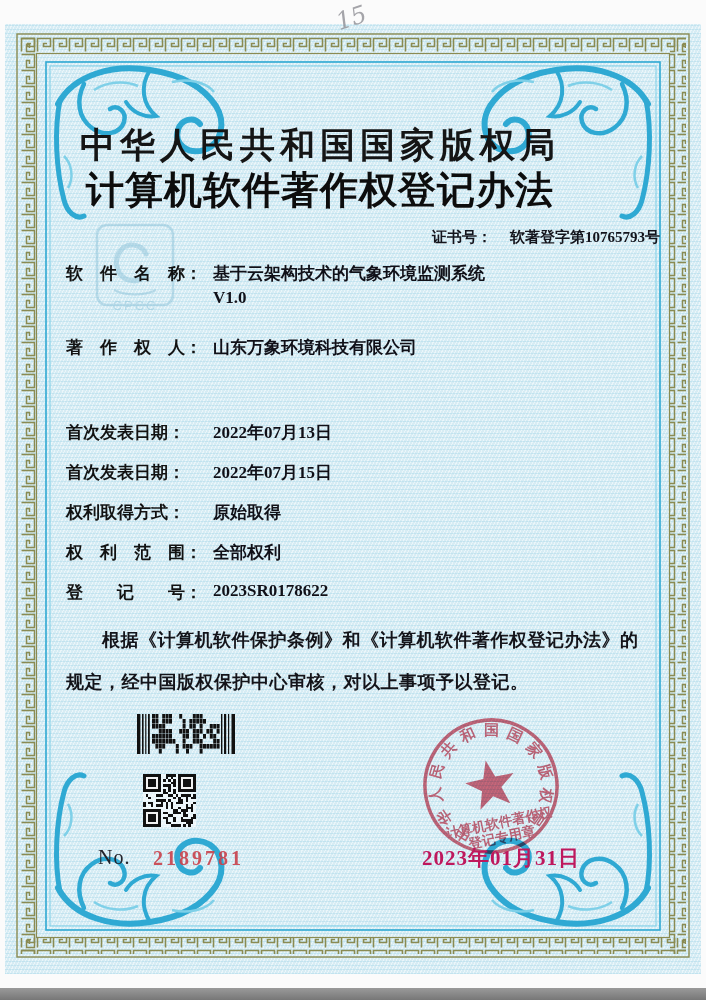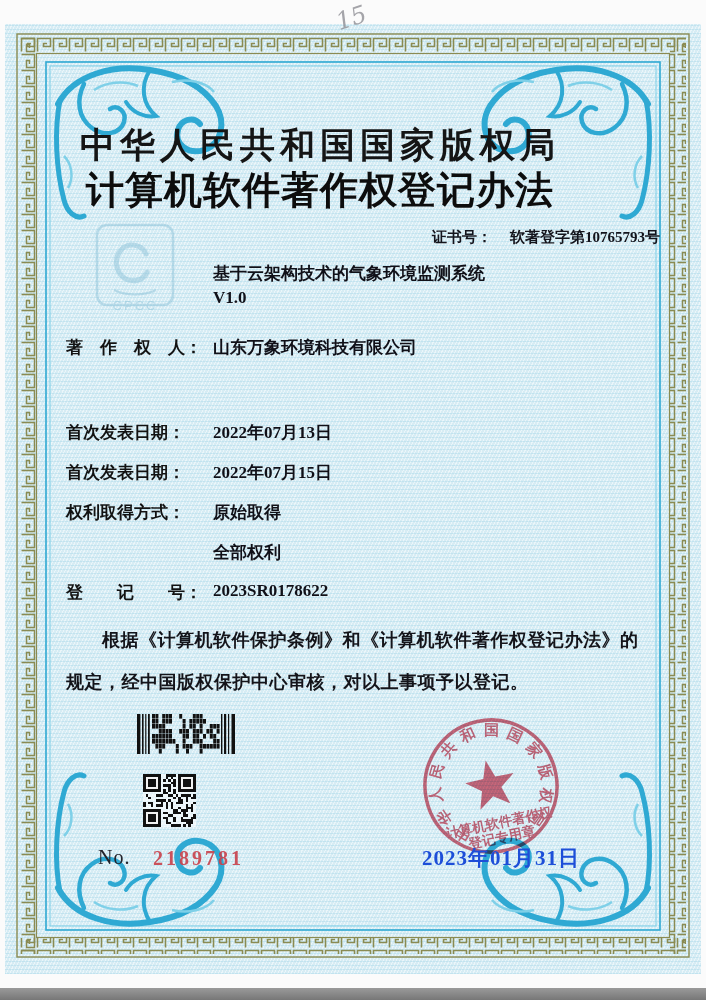--- a/index.html
+++ b/index.html
@@ -32,21 +32,21 @@
   .certno{left:432px;top:228px;font-size:15px;font-weight:700;color:#14141c;}
   .certno .val{margin-left:18px;}
   .frow-label{left:66px;font-size:17px;font-weight:700;color:#121212;}
   .frow-value{left:213px;font-size:17px;font-weight:700;color:#101018;}
   .statement{left:66px;font-size:18px;font-weight:700;color:#14141a;letter-spacing:.5px;}
   .hand{left:336px;top:4px;font-size:24px;font-style:italic;color:#8f8f95;
     transform:rotate(-18deg);font-family:"DejaVu Serif",serif;opacity:.8;}
   .no-label{left:98px;top:846px;font-size:20px;color:#23232b;letter-spacing:1px;text-align:center;}
   .serial{left:153px;top:847px;font-size:20px;color:var(--serial);
     font-family:Liberation Serif, serif;letter-spacing:3px;font-weight:700;opacity:.9;}
-  .issue-date{left:422px;top:844px;font-size:21px;font-weight:700;color:#1d4ed8;letter-spacing:1px;}
+  .issue-date{left:422px;top:844px;font-size:21px;font-weight:700;color:#be185d;letter-spacing:1px;}
   #barcode{position:absolute;left:137px;top:714px;width:98px;height:40px;}
   #qrcode{position:absolute;left:143px;top:774px;width:53px;height:53px;}
   #seal{position:absolute;left:407px;top:702px;width:168px;height:168px;opacity:.82;
     mix-blend-mode:multiply;}
   #watermark{position:absolute;left:94px;top:222px;width:82px;height:92px;opacity:.5;}
   .seal-text{font-family:"Liberation Serif",serif;font-weight:700;}
 </style>
 </head>
 <body>
 
@@ -98,35 +98,37 @@
 
   <div class="abs hand">15</div>
 
   <div class="abs authority">中华人民共和国国家版权局</div>
   <div class="abs cert-title">计算机软件著作权登记办法</div>
 
   <div class="abs certno">
     <span>证书号：</span><span class="val">软著登字第10765793号</span>
   </div>
 
+  <div class="abs frow-label" style="top:262px">软　件　名　称：</div>
   <div class="abs frow-value" style="top:262px">基于云架构技术的气象环境监测系统</div>
   <div class="abs frow-value" style="top:288px">V1.0</div>
 
   <div class="abs frow-label" style="top:336px">著　作　权　人：</div>
   <div class="abs frow-value" style="top:336px">山东万象环境科技有限公司</div>
 
   <div class="abs frow-label" style="top:421px">首次发表日期：</div>
   <div class="abs frow-value" style="top:421px">2022年07月13日</div>
 
   <div class="abs frow-label" style="top:461px">首次发表日期：</div>
   <div class="abs frow-value" style="top:461px">2022年07月15日</div>
 
   <div class="abs frow-label" style="top:501px">权利取得方式：</div>
   <div class="abs frow-value" style="top:501px">原始取得</div>
 
+  <div class="abs frow-label" style="top:541px">权　利　范　围：</div>
   <div class="abs frow-value" style="top:541px">全部权利</div>
 
   <div class="abs frow-label" style="top:581px">登　　记　　号：</div>
   <div class="abs frow-value" style="top:581px">2023SR0178622</div>
 
   <div class="abs statement" style="top:628px;padding-left:36px">根据《计算机软件保护条例》和《计算机软件著作权登记办法》的</div>
   <div class="abs statement" style="top:670px">规定，经中国版权保护中心审核，对以上事项予以登记。</div>
 
   <svg id="barcode" viewBox="0 0 98 40">
       <rect x="0" y="0" width="3.4" height="40" fill="#111"></rect>

